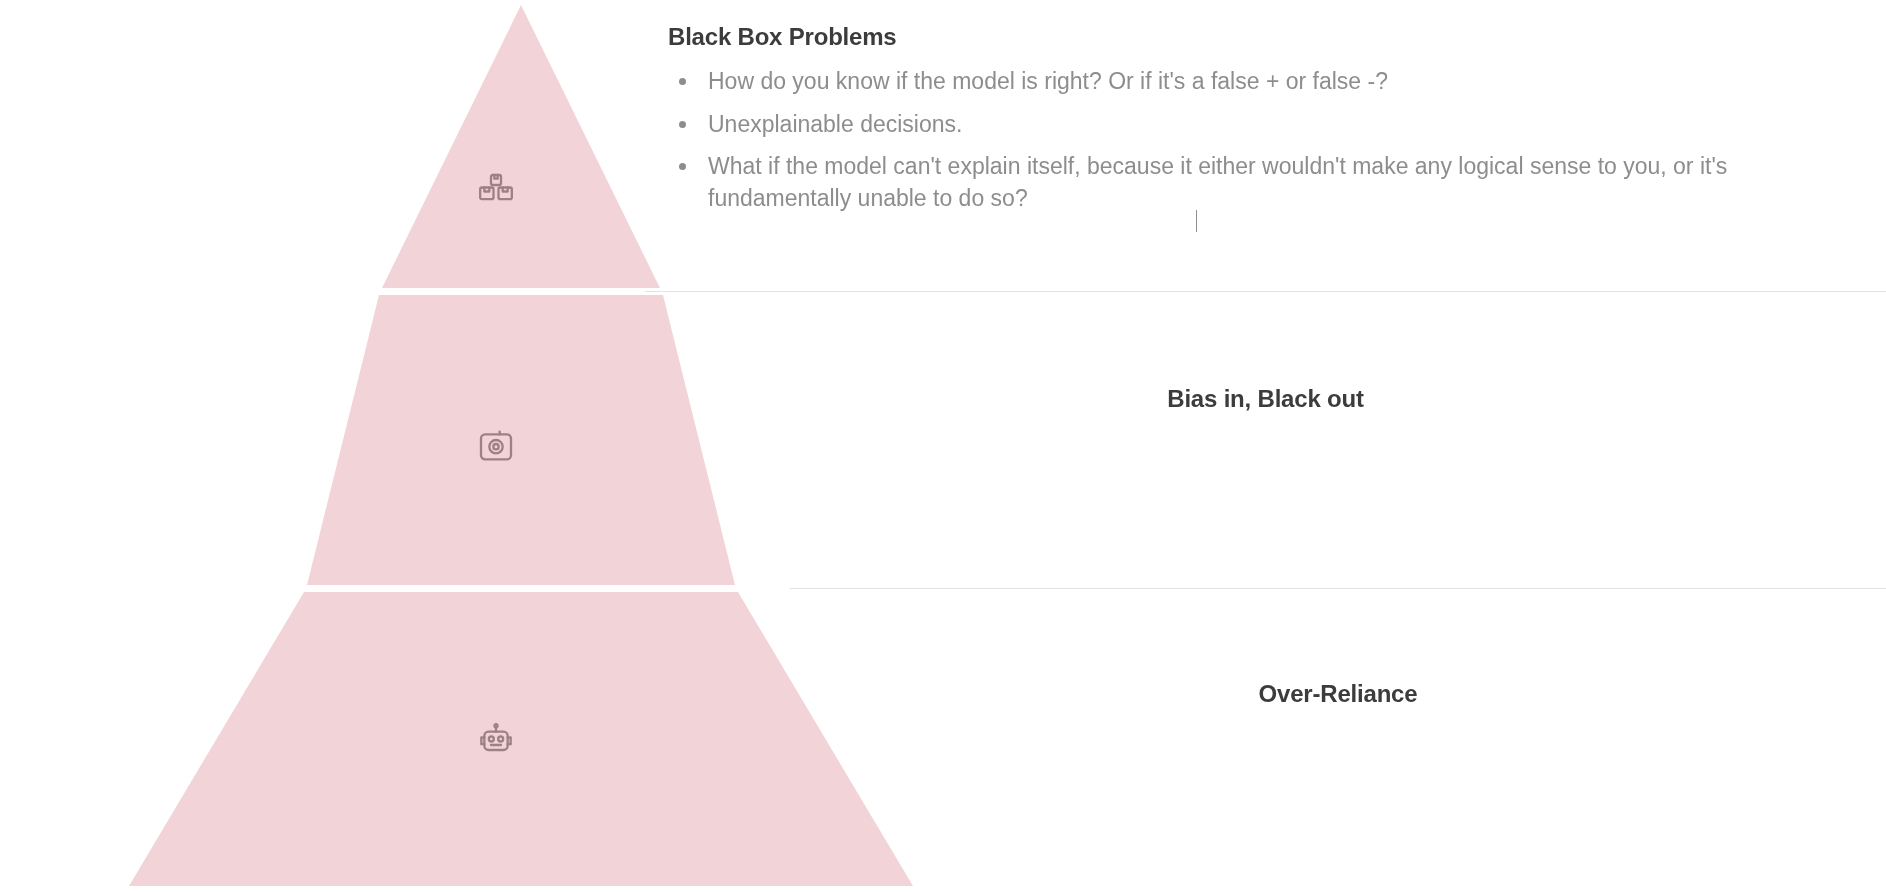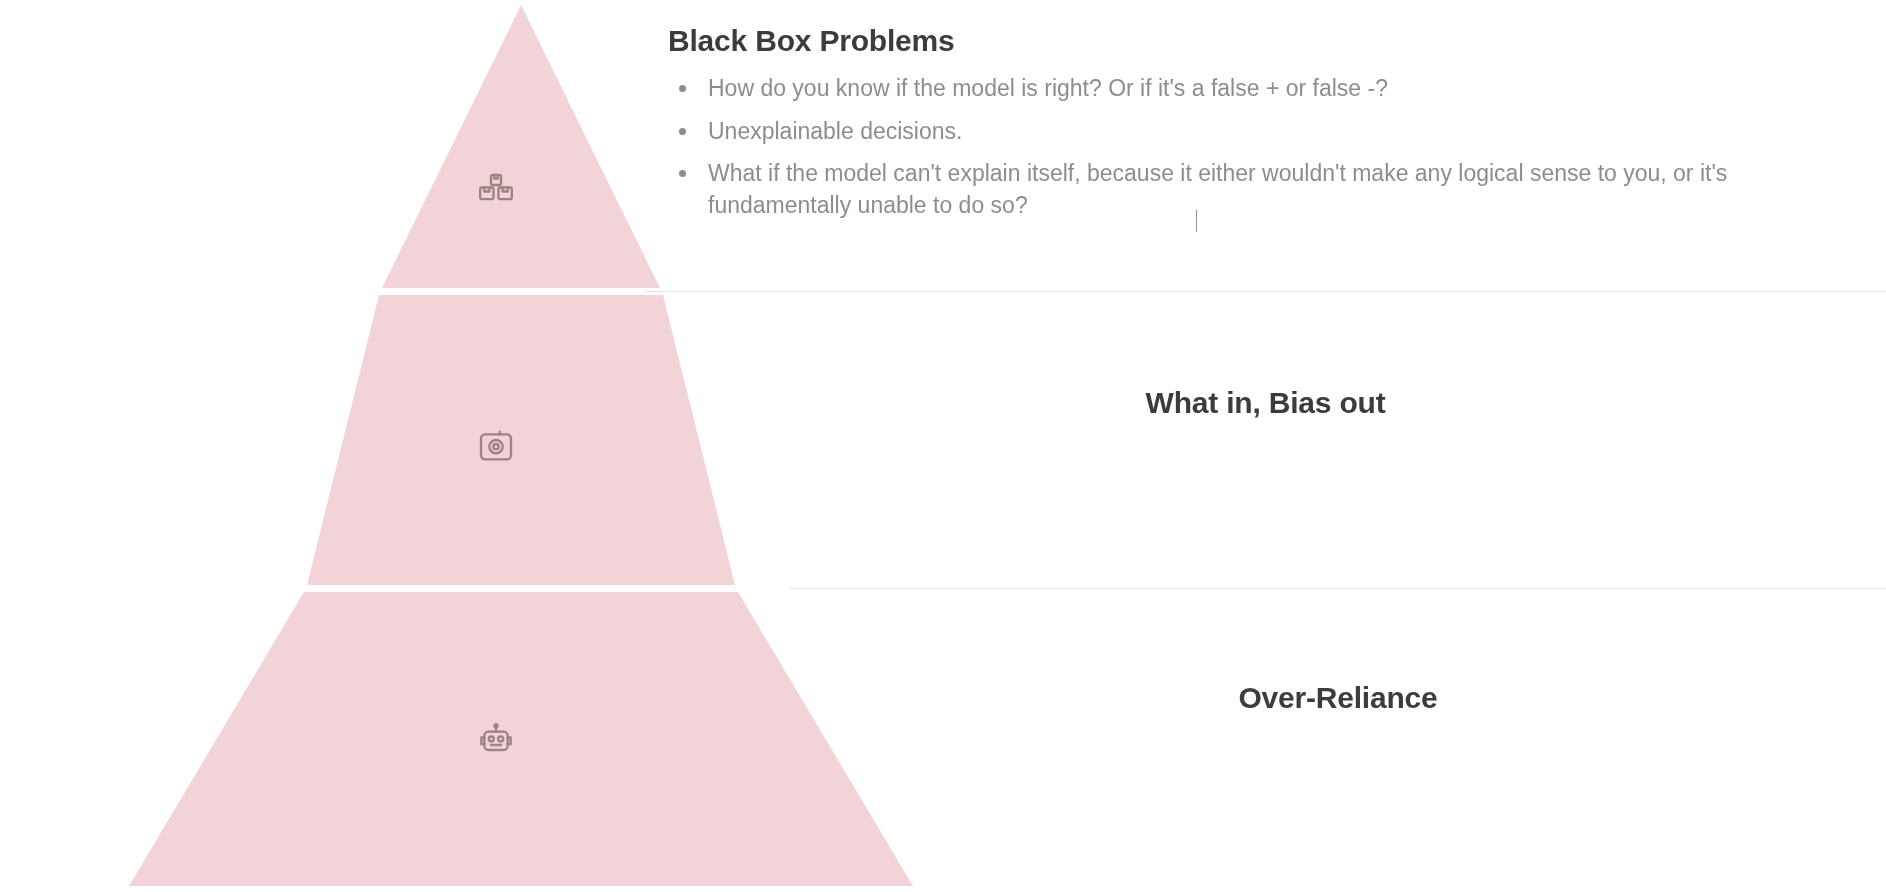--- a/index.html
+++ b/index.html
@@ -67,21 +67,21 @@
     position: absolute;
   }
 
   #content-tier-1 {
     left: 668px;
     top: 23px;
     width: 1195px;
   }
 
   .tier-title {
-    font-size: 30px;
+    font-size: 24px;
     font-weight: bold;
     color: #3c3c3c;
     letter-spacing: -0.2px;
     margin: 0 0 14px 0;
     line-height: 1.2;
   }
 
   .bullet-list {
     list-style: none;
     margin: 0;
@@ -199,21 +199,21 @@
         <span>Unexplainable decisions.</span>
       </li>
       <li class="bullet-item">
         <span class="bullet-dot"></span>
         <span>What if the model can't explain itself, because it either wouldn't make any logical sense to you, or it's fundamentally unable to do so?</span>
       </li>
     </ul>
   </div>
 
   <div class="tier-content" id="content-tier-2">
-    <h2 class="tier-title">What in, Bias out</h2>
+    <h2 class="tier-title">Bias in, Black out</h2>
   </div>
 
   <div class="tier-content" id="content-tier-3">
     <h2 class="tier-title">Over-Reliance</h2>
   </div>
 
   <div id="text-caret"></div>
 
 </div>
 

